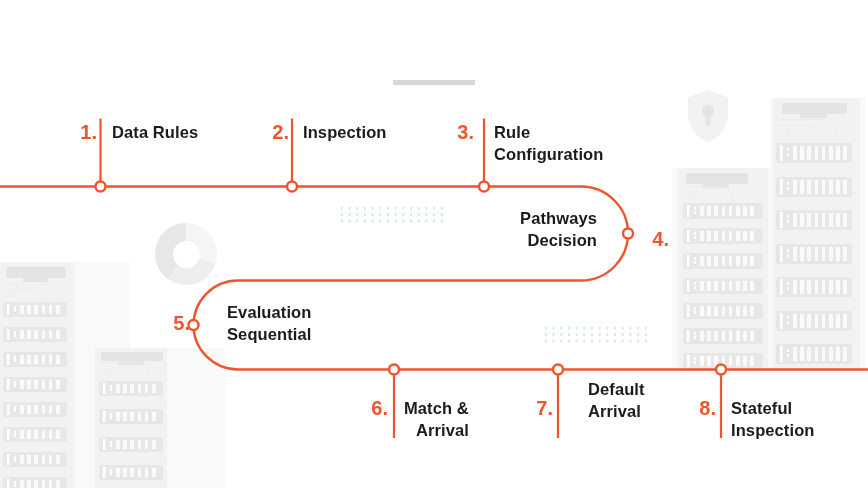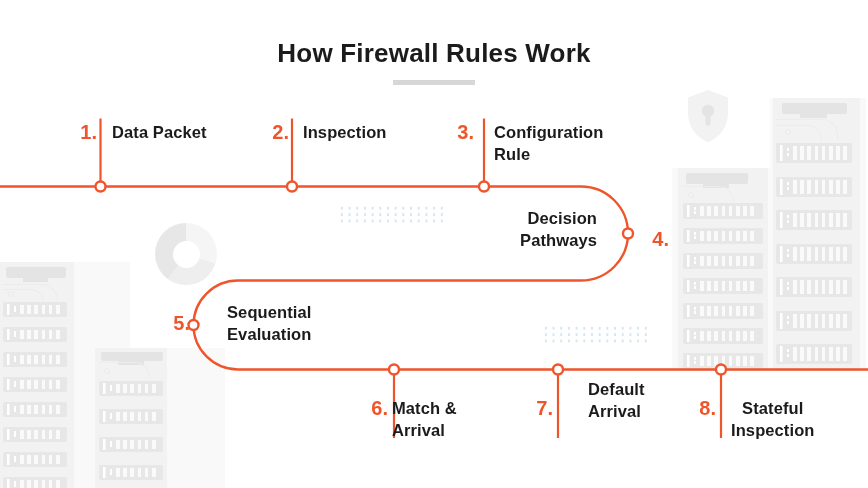--- a/index.html
+++ b/index.html
@@ -55,23 +55,23 @@
 
   
   .num{position:absolute;width:27px;text-align:right;font-size:20px;font-weight:700;color:var(--accent);line-height:22px;}
   .lbl{position:absolute;font-size:16.5px;font-weight:700;color:var(--text);line-height:22px;letter-spacing:.1px;}
   .lbl span{display:block;}
   .n1{left:70px;top:121px;}   .l1{left:112px;top:121px;}
   .n2{left:262px;top:121px;}  .l2{left:303px;top:121px;}
   .n3{left:447px;top:121px;}  .l3{left:494px;top:121px;}
   .n4{left:642px;top:228px;}  .l4{left:480px;top:207px;width:117px;text-align:right;}
   .n5{left:163px;top:312px;}  .l5{left:227px;top:301px;}
-  .n6{left:361px;top:397px;}  .l6{left:392px;top:397px;}
+  .n6{left:361px;top:397px;}  .l6{left:404px;top:397px;text-align:right;}
   .n7{left:526px;top:397px;}  .l7{left:568px;top:378px;margin-left:20px;}
-  .n8{left:689px;top:397px;}  .l8{left:731px;top:397px;text-align:center;}
+  .n8{left:689px;top:397px;}  .l8{left:731px;top:397px;}
 </style>
 </head>
 <body>
 
 <div class="canvas">
 
   <div class="abs panel" style="left:0;top:262px;width:130px;height:226px;"></div>
   <div class="abs tbody" style="left:0;top:262px;width:74px;height:226px;"></div>
   <div class="t-header" style="left:6px;top:267px;width:60px;height:11px;"></div>
   <div class="cable" style="left:2px;top:284px;width:56px;height:18px;"></div>
@@ -151,50 +151,49 @@
     <circle class="accent-stroke" stroke-width="2.4" fill="#fff" cx="100.5" cy="186.5" r="5"></circle>
     <circle class="accent-stroke" stroke-width="2.4" fill="#fff" cx="292" cy="186.5" r="5"></circle>
     <circle class="accent-stroke" stroke-width="2.4" fill="#fff" cx="484" cy="186.5" r="5"></circle>
     <circle class="accent-stroke" stroke-width="2.4" fill="#fff" cx="628" cy="233.5" r="5"></circle>
     <circle class="accent-stroke" stroke-width="2.4" fill="#fff" cx="193.5" cy="325" r="5"></circle>
     <circle class="accent-stroke" stroke-width="2.4" fill="#fff" cx="394" cy="369.5" r="5"></circle>
     <circle class="accent-stroke" stroke-width="2.4" fill="#fff" cx="558" cy="369.5" r="5"></circle>
     <circle class="accent-stroke" stroke-width="2.4" fill="#fff" cx="721" cy="369.5" r="5"></circle>
   </svg>
 
-  <h1 class="title">How Firewall Rules Work</h1>
   <div class="title-underline"></div>
 
   <div class="num n1">1.</div>
   <div class="lbl l1">
-    <span>Data Packet</span>
+    <span>Data Rules</span>
   </div>
 
   <div class="num n2">2.</div>
   <div class="lbl l2">
     <span>Inspection</span>
     <span></span>
   </div>
 
   <div class="num n3">3.</div>
   <div class="lbl l3">
+    <span>Rule</span>
     <span>Configuration</span>
-    <span>Rule</span>
   </div>
 
   <div class="num n4">4.</div>
   <div class="lbl l4">
+    <span>Pathways</span>
     <span>Decision</span>
-    <span>Pathways</span>
   </div>
 
   <div class="num n5">5.</div>
   <div class="lbl l5">
+    <span>Evaluation</span>
     <span>Sequential</span>
-    <span>Evaluation</span>
   </div>
 
   <div class="num n6">6.</div>
   <div class="lbl l6">
     <span>Match &amp;</span>
     <span>Arrival</span>
   </div>
 
   <div class="num n7">7.</div>
   <div class="lbl l7">

